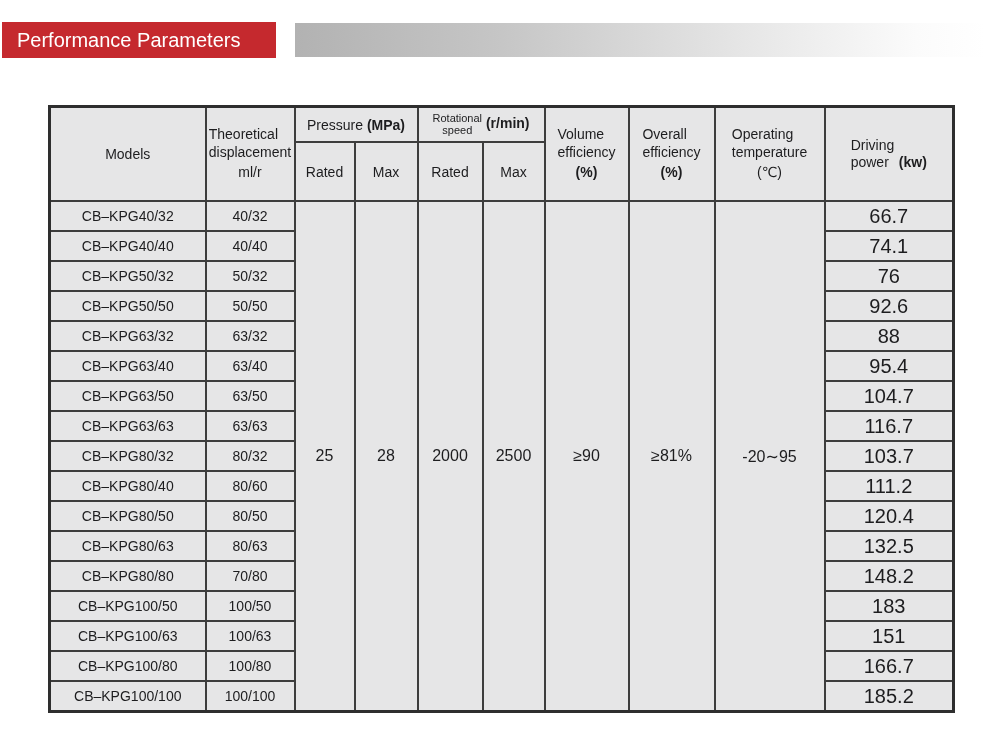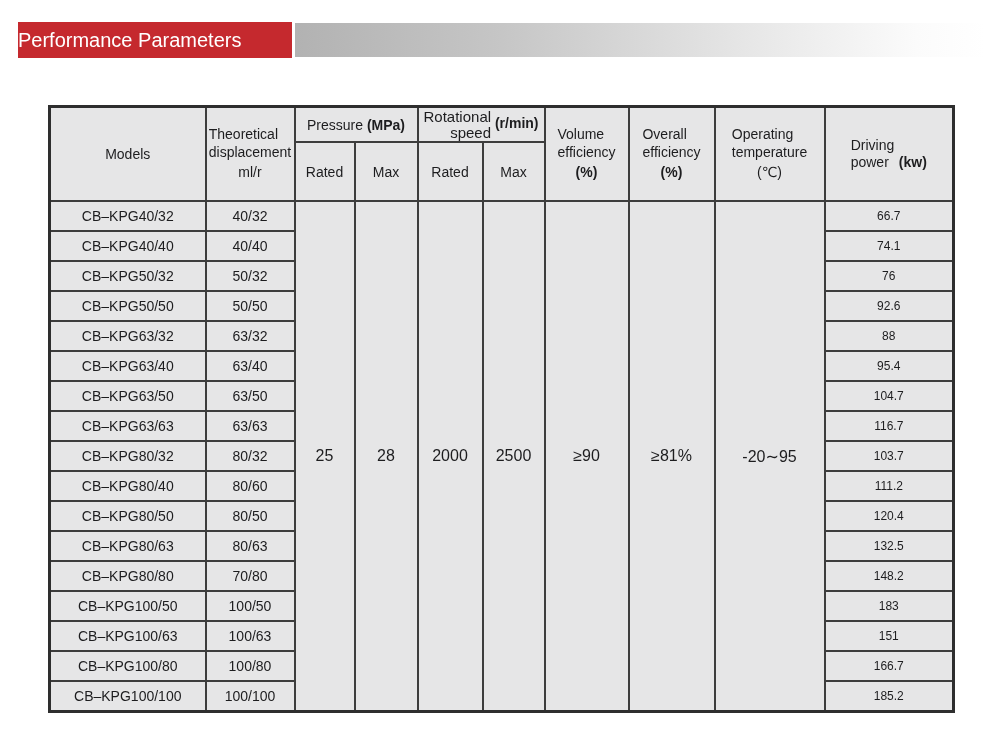--- a/index.html
+++ b/index.html
@@ -3,23 +3,23 @@
 <meta charset="utf-8">
 <style>
   html,body{margin:0;padding:0;background:#ffffff;}
   #page{
     position:relative;width:992px;height:737px;background:#ffffff;
     font-family:"Liberation Sans","DejaVu Sans",sans-serif;color:#1d1d1f;
     overflow:hidden;
   }
   
   #banner{
-    position:absolute;left:18px;top:22px;width:274px;height:36px;
+    position:absolute;left:2px;top:22px;width:274px;height:36px;
     background:#c5292e;color:#ffffff;font-size:20px;line-height:36px;
-    padding-left:0;box-sizing:border-box;white-space:nowrap;
+    padding-left:15px;box-sizing:border-box;white-space:nowrap;
   }
   #banner-gradient{
     position:absolute;left:295px;top:23px;width:690px;height:34px;
     background:linear-gradient(to right,#b2b2b2 0%,#c6c6c6 30%,#e6e6e6 65%,#fbfbfb 90%,#ffffff 100%);
   }
   
   #table-wrap{position:absolute;left:48px;top:105px;width:904px;}
   table{
     border-collapse:collapse;width:100%;table-layout:fixed;
     background:#e6e6e7;border:3px solid #2e2e2e;
@@ -27,26 +27,26 @@
   th,td{
     border:2px solid #3d3d3d;text-align:center;vertical-align:middle;
     padding:0;overflow:hidden;
   }
   thead th{font-weight:normal;font-size:14px;}
   tr.h1 th.split{height:33px;}
   tr.h2 th{height:57px;text-align:center;}
   .hdr-block{display:inline-block;text-align:left;line-height:1.25;}
   .hdr-block .unit{display:block;text-align:center;font-weight:bold;margin-top:3px;}
   .unit-inline{font-weight:bold;}
-  .small-lines{display:inline-block;text-align:right;font-size:15px;line-height:1.05;vertical-align:middle;}
+  .small-lines{display:inline-block;text-align:center;font-size:11px;line-height:1.05;vertical-align:middle;}
   .gap-top{margin-top:8px;}
   .kw-unit{font-weight:bold;margin-left:10px;}
   tbody td{height:28px;font-size:14px;}
   td.merged{font-size:16px;margin-left:12px;}
-  td.power{font-size:12px;}
+  td.power{font-size:20px;}
 </style>
 </head>
 <body>
 
 <div id="page">
 
   <div id="banner">
     <span>Performance Parameters</span>
   </div>
   <div id="banner-gradient"></div>

